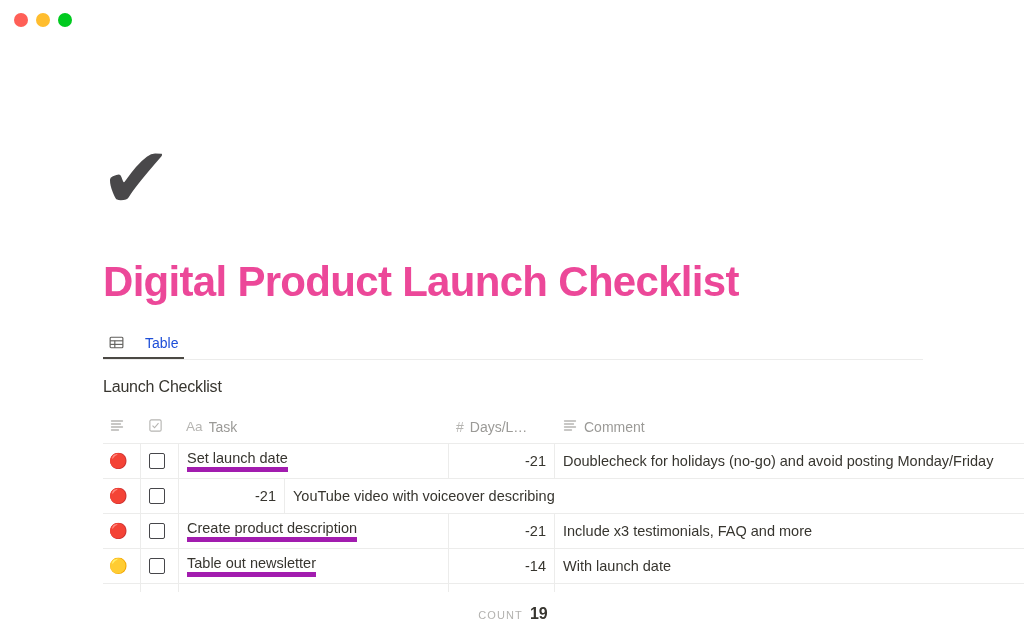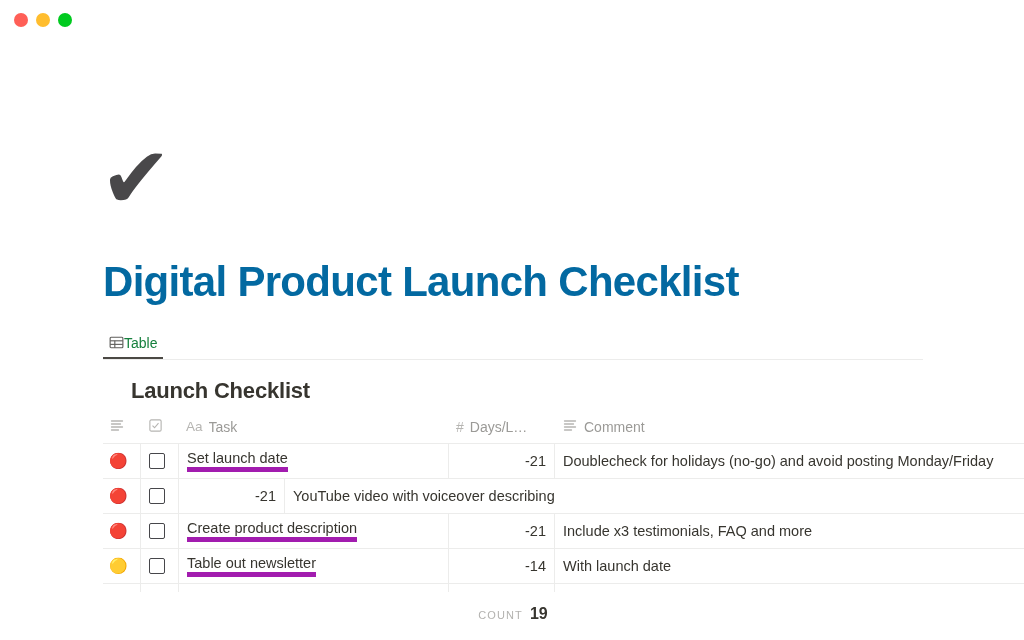--- a/index.html
+++ b/index.html
@@ -23,42 +23,42 @@
     position: absolute; left: 100px; top: 128px;
     width: 104px; height: 100px;
     line-height: 100px; font-size: 86px; color: #49484a;
     font-family: "DejaVu Sans", sans-serif;
     user-select: none;
   }
 
   .doc-title {
     position: absolute; left: 103px; top: 258px;
     font-size: 42px; font-weight: bold; letter-spacing: -0.7px;
-    color: #0369a1; white-space: nowrap;
+    color: #ec4899; white-space: nowrap;
   }
 
   
   .tabstrip {
     position: absolute; left: 103px; top: 328px; width: 820px; height: 32px;
     border-bottom: 1px solid #ececeb;
   }
   .tab {
-    display: inline-flex; align-items: center; gap: 0;
+    display: inline-flex; align-items: center; gap: 21px;
     height: 31px; padding: 0 6px;
-    font-size: 14px; color: #15803d;
+    font-size: 14px; color: #1d4ed8;
     border-bottom: 2px solid transparent;
     cursor: pointer;
   }
   .tab.active { border-bottom-color: #4b4944; font-weight: 500; }
   .tab .ticon { display: inline-block; width: 15px; height: 15px; color: #5f5e5b; }
 
   
   .db-title {
     position: absolute; left: 103px; top: 378px;
-    font-size: 22px; font-weight: bold; color: #37352f; letter-spacing: -0.2px; margin-left: 28px;
+    font-size: 16px; font-weight: normal; color: #37352f; letter-spacing: -0.2px;
   }
 
   .table-wrap { position: absolute; left: 103px; top: 410px; width: 1000px; }
 
   .trow { display: flex; align-items: stretch; }
 
   .thead { height: 34px; border-bottom: 1px solid #ececeb; }
   .thead .cell {
     display: flex; align-items: center; gap: 6px;
     font-size: 14px; color: #9b9a97;

